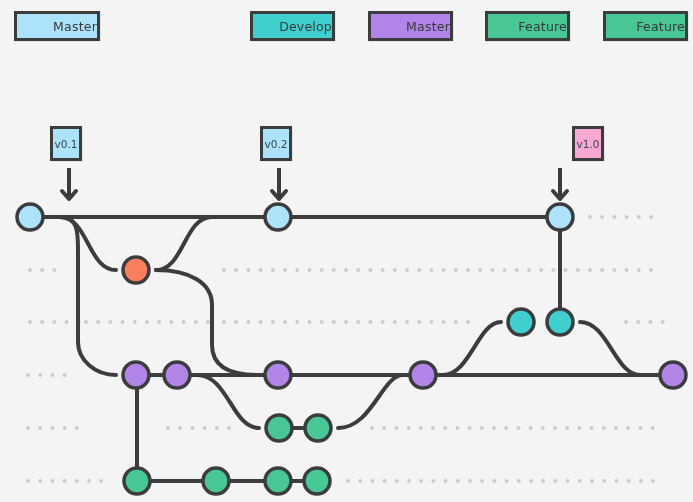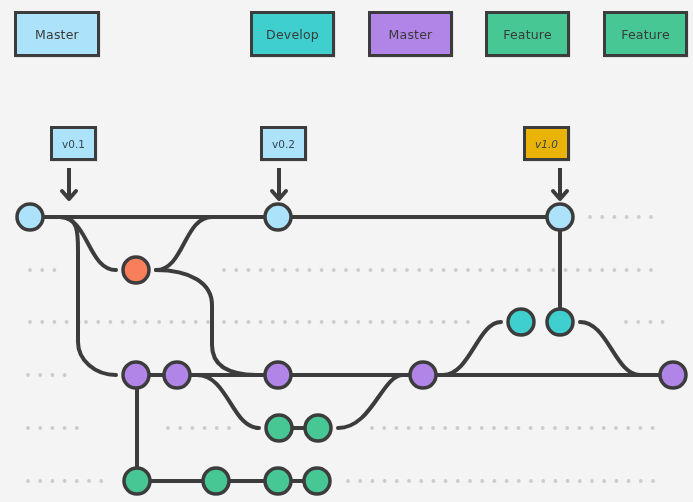--- a/index.html
+++ b/index.html
@@ -23,39 +23,39 @@
   #legend {
     position: absolute;
     left: 0;
     top: 0;
     width: 693px;
     height: 70px;
   }
   .legend-box {
     position: absolute;
     top: 11px;
-    height: 46px;
+    height: 30px;
     border: 3px solid #3c3c3c;
     box-sizing: border-box;
     display: flex;
     align-items: center;
-    justify-content: center;
+    justify-content: flex-end;
     font-size: 12.5px;
     color: #3a3a3a;
     letter-spacing: 0.2px;
     box-shadow: 1px 1px 0 rgba(0,0,0,0.06);
   }
   #graph {
     position: absolute;
     left: 0;
     top: 0;
   }
   .tag-box {
     position: absolute;
-    width: 47px;
+    width: 32px;
     height: 35px;
     border: 3px solid #3c3c3c;
     box-sizing: border-box;
     background: #ace3fb;
     display: flex;
     align-items: center;
     justify-content: center;
     font-size: 10.5px;
     color: #33464f;
     box-shadow: 1px 1px 0 rgba(0,0,0,0.06);
@@ -295,18 +295,18 @@
       </g>
   </svg>
 
   <div id="tags-layer">
       <div class="tag-box" style="left: 50px; top: 126px; background: rgb(172, 227, 251);">
         <span>v0.1</span>
       </div>
       <div class="tag-box" style="left: 260px; top: 126px; background: rgb(172, 227, 251);">
         <span>v0.2</span>
       </div>
-      <div class="tag-box" style="left: 523px; top: 126px; background: #eab308; font-style: italic;">
+      <div class="tag-box" style="left: 572px; top: 126px; background: #f9a8d4;">
         <span>v1.0</span>
       </div>
     </div>
 
 </div>
 
 </body></html>

